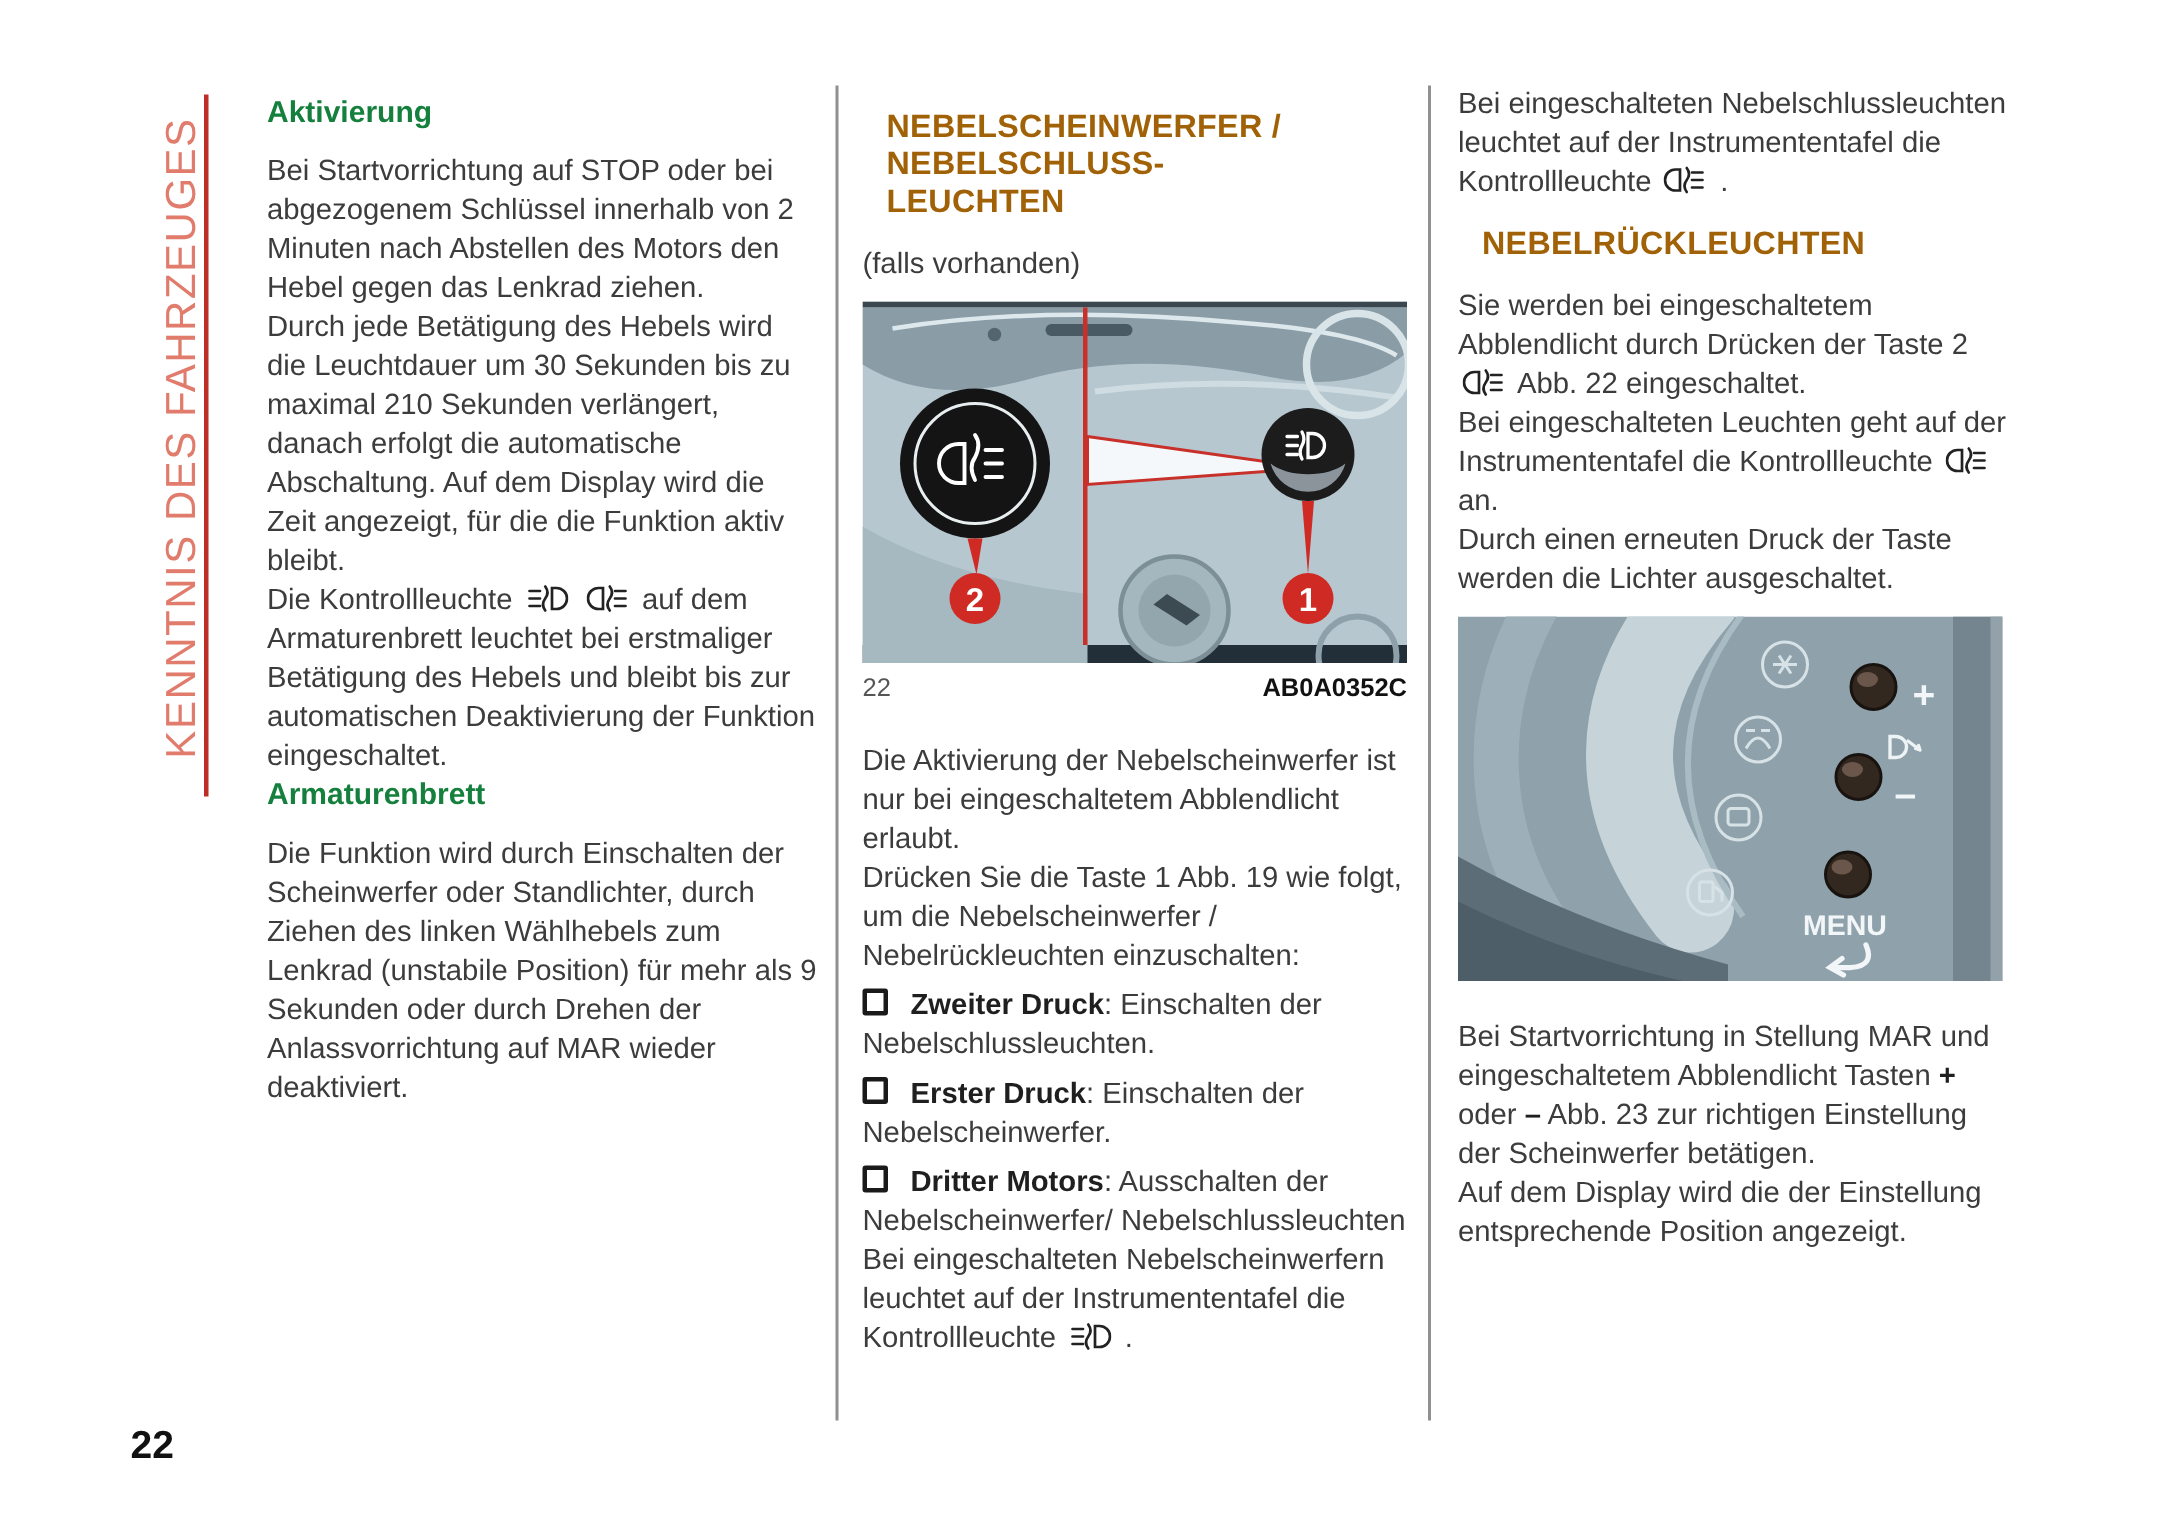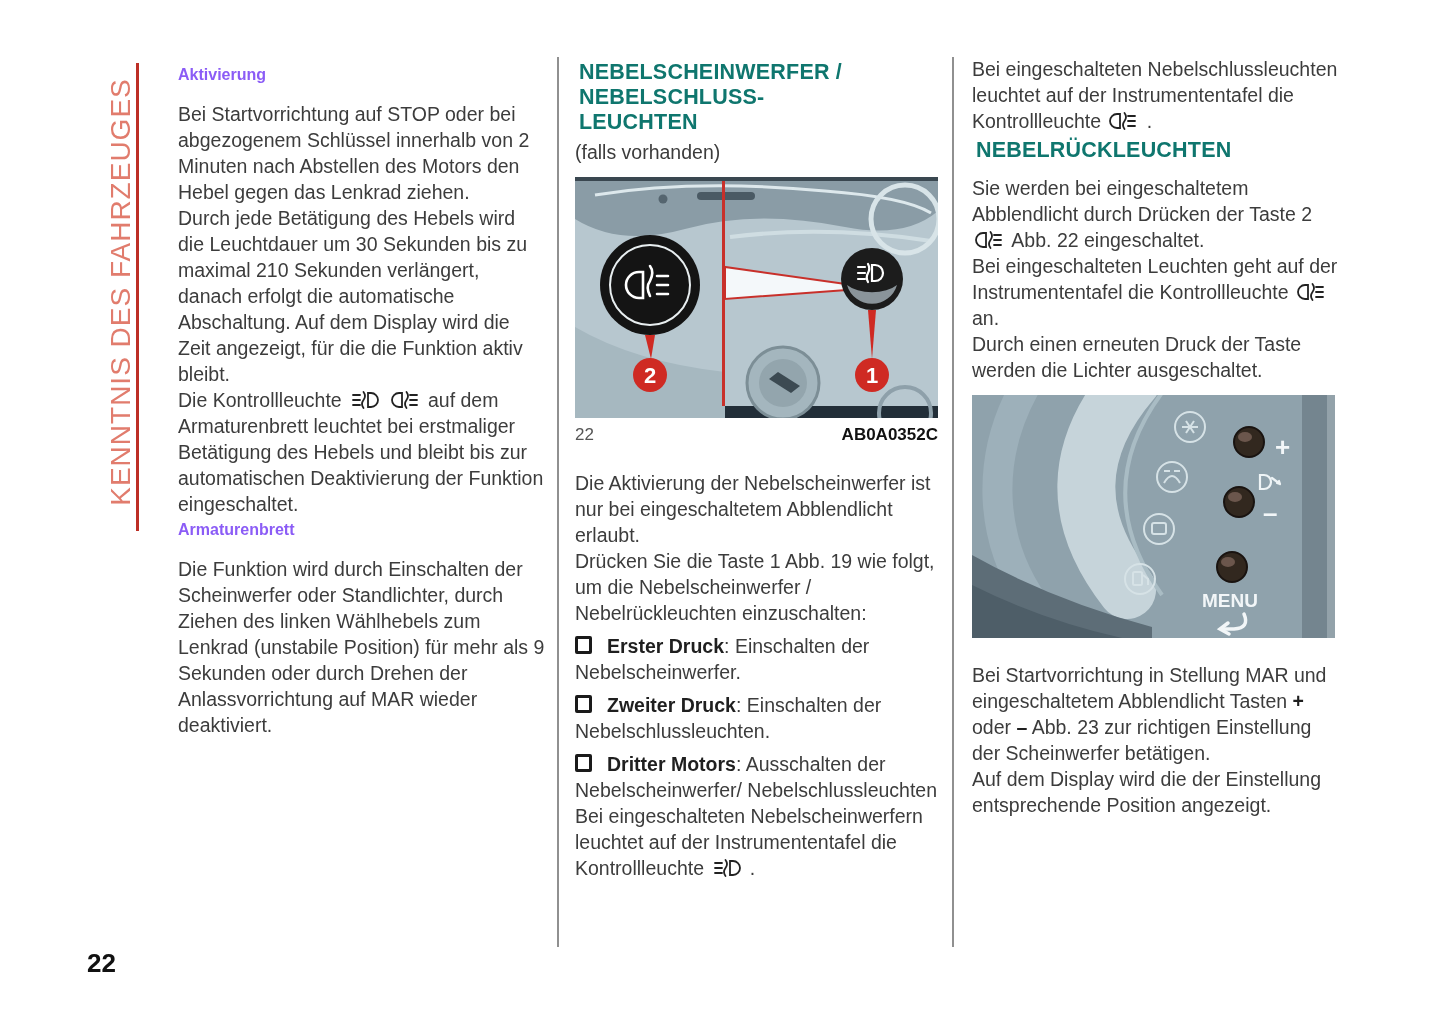--- a/index.html
+++ b/index.html
@@ -17,23 +17,23 @@
   .divider{position:absolute;top:57px;width:2px;height:890px;background:#909090;}
   .divider-1{left:557px;}
   .divider-2{left:952px;}
 
   
   .col{position:absolute;color:#3c3c3c;font-size:19.5px;line-height:26px;}
   .col1{left:178px;top:62px;width:368px;}
   .col2{left:575px;top:56px;width:363px;}
   .col3{left:972px;top:56px;width:368px;}
 
-  h2.red-caps{color:#0f766e;font-size:21.5px;line-height:25px;font-weight:bold;
-    margin:4px;white-space:pre-line;letter-spacing:.2px;}
-  h3.red-sub{color:#8b5cf6;font-size:16px;font-weight:bold;margin:0 0 13px 0;}
+  h2.red-caps{color:#a16207;font-size:21.5px;line-height:25px;font-weight:bold;
+    margin:16px;white-space:pre-line;letter-spacing:.2px;}
+  h3.red-sub{color:#15803d;font-size:20px;font-weight:bold;margin:0 0 13px 0;}
   p{margin:0;}
   .pre{white-space:pre-line;}
   b{color:#1f1f1f;}
   .mt10{margin-top:10px;}
   .mt12{margin-top:12px;}
   .mt16{margin-top:16px;}
   .mt22{margin-top:22px;}
   .mt24{margin-top:24px;}
 
   
@@ -156,24 +156,24 @@
       <div class="cap-row">
         <span class="cap-num">22</span>
         <span class="cap-code">AB0A0352C</span>
       </div>
     </div>
 
     <p class="pre mt22">Die Aktivierung der Nebelscheinwerfer ist nur bei eingeschaltetem Abblendlicht erlaubt.
 Drücken Sie die Taste 1 Abb. 19 wie folgt, um die Nebelscheinwerfer / Nebelrückleuchten einzuschalten:</p>
 
     <p class="bullet">
+      <span class="sq"></span><b>Zweiter Druck</b><span>: Einschalten der Nebelschlussleuchten.</span>
+    </p>
+    <p class="bullet">
       <span class="sq"></span><b>Erster Druck</b><span>: Einschalten der Nebelscheinwerfer.</span>
-    </p>
-    <p class="bullet">
-      <span class="sq"></span><b>Zweiter Druck</b><span>: Einschalten der Nebelschlussleuchten.</span>
     </p>
     <p class="bullet">
       <span class="sq"></span><b>Dritter Motors</b><span>: Ausschalten der Nebelscheinwerfer/ Nebelschlussleuchten</span>
     </p>
 
     <p>
       <span class="pre">Bei eingeschalteten Nebelscheinwerfern leuchtet auf der Instrumententafel die Kontrollleuchte</span>
       <svg class="ind" width="29" height="20" viewBox="0 0 29 20">
         <g stroke="#222" stroke-width="1.8" fill="none" stroke-linecap="round">
           <path d="M3 5 h7 M3 10 h7 M3 15 h7"></path>

